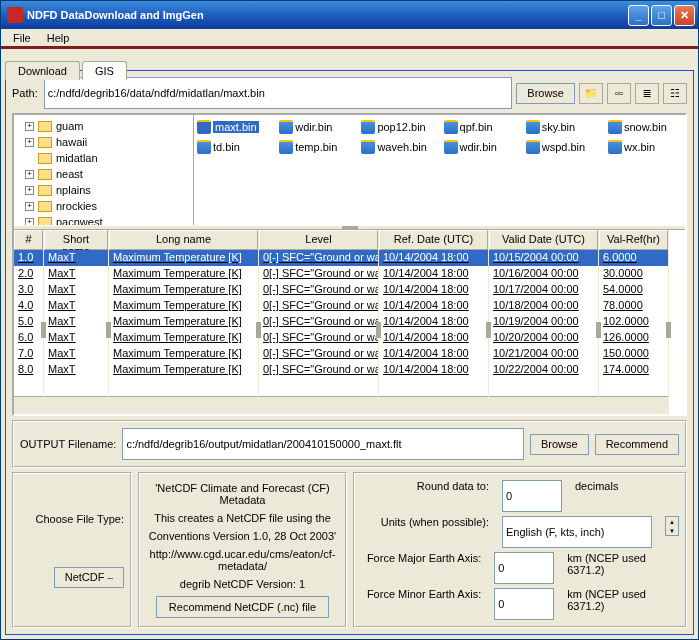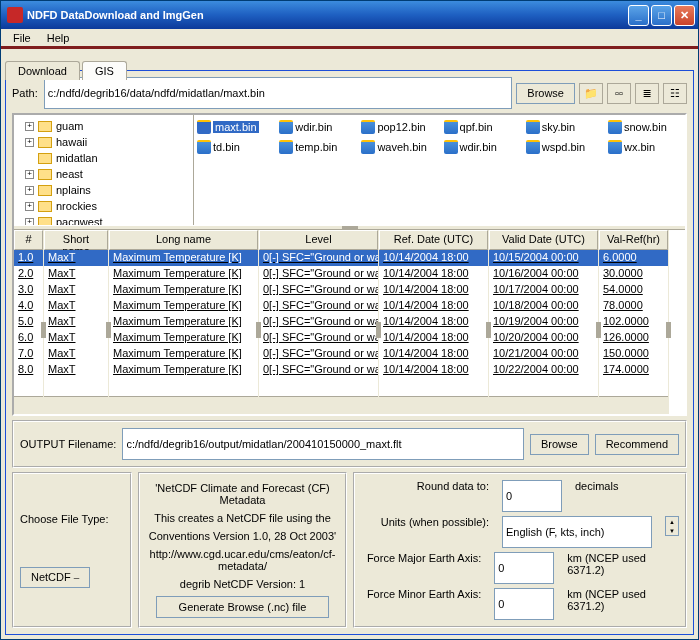--- a/index.html
+++ b/index.html
@@ -39,21 +39,21 @@
 .col { display:flex; flex-direction:column; border-right:1px solid #ece9d8; position:relative;}
 .col .head { height:20px; background:#ece9d8; border:1px solid #fff; border-right-color:#aca899; border-bottom-color:#aca899; padding:2px 4px; text-align:center;}
 .col .cells { flex:1; overflow:hidden;text-decoration:underline;}
 .col .cell { height:16px; padding:1px 4px; white-space:nowrap; overflow:hidden; text-overflow:clip;}
 .col .cell.sel { background:#316ac5; color:#fff;}
 .col .botbar{height:18px; background:#ece9d8; border-top:1px solid #aca899; position:relative;}
 .col .vgripmid{position:absolute; right:-3px; top:50%; width:5px; height:16px; background:#aca899;}
 .outrow{ border:2px groove #fff; padding:6px; display:flex; align-items:center; gap:6px;}
 .bottom { display:flex; gap:6px; }
 .panel { border:2px groove #fff; padding:6px; display:flex; flex-direction:column; gap:4px; }
-.panel.left{ width:120px; align-items:flex-start; justify-content:center;gap:36px;}
+.panel.left{ width:120px; align-items:flex-end; justify-content:center;gap:36px;}
 .panel.mid{ flex:1; align-items:center; text-align:center; gap:6px; justify-content:center;}
 .panel.right{ flex:1.2; }
 .formrow{ display:flex; align-items:flex-start; gap:13px; }
 .formrow label{ width:128px; text-align:right;}
 .spin{ width:14px; height:20px; border:1px solid #7f9db9; background:#ece9d8; display:flex; flex-direction:column;}
 .spin div{flex:1; display:flex; align-items:center; justify-content:center; font-size:6px;}
 </style>
 </head>
 <body>
 
@@ -308,21 +308,21 @@
         <div class="panel left">
           <span>Choose File Type:</span>
           <button style="margin-top:6px"><span>NetCDF</span> <span>⎯</span></button>
         </div>
         <div class="panel mid">
           <div>'NetCDF Climate and Forecast (CF) Metadata</div>
           <div>This creates a NetCDF file using the</div>
           <div>Conventions Version 1.0, 28 Oct 2003'</div>
           <div>http://www.cgd.ucar.edu/cms/eaton/cf-metadata/</div>
           <div>degrib NetCDF Version:  1</div>
-          <button style="width:90%; height:22px">Generate Browse (.nc) file</button>
+          <button style="width:90%; height:22px">Recommend NetCDF (.nc) file</button>
         </div>
         <div class="panel right">
           <div class="formrow">
             <label>Round data to:</label>
             <input type="text" class="textbox" style="width: 60px;" value="0">
             <span>decimals</span>
           </div>
           <div class="formrow">
             <label>Units (when possible):</label>
             <input type="text" class="textbox" style="flex: 1 1 0%;" value="English (F, kts, inch)">

